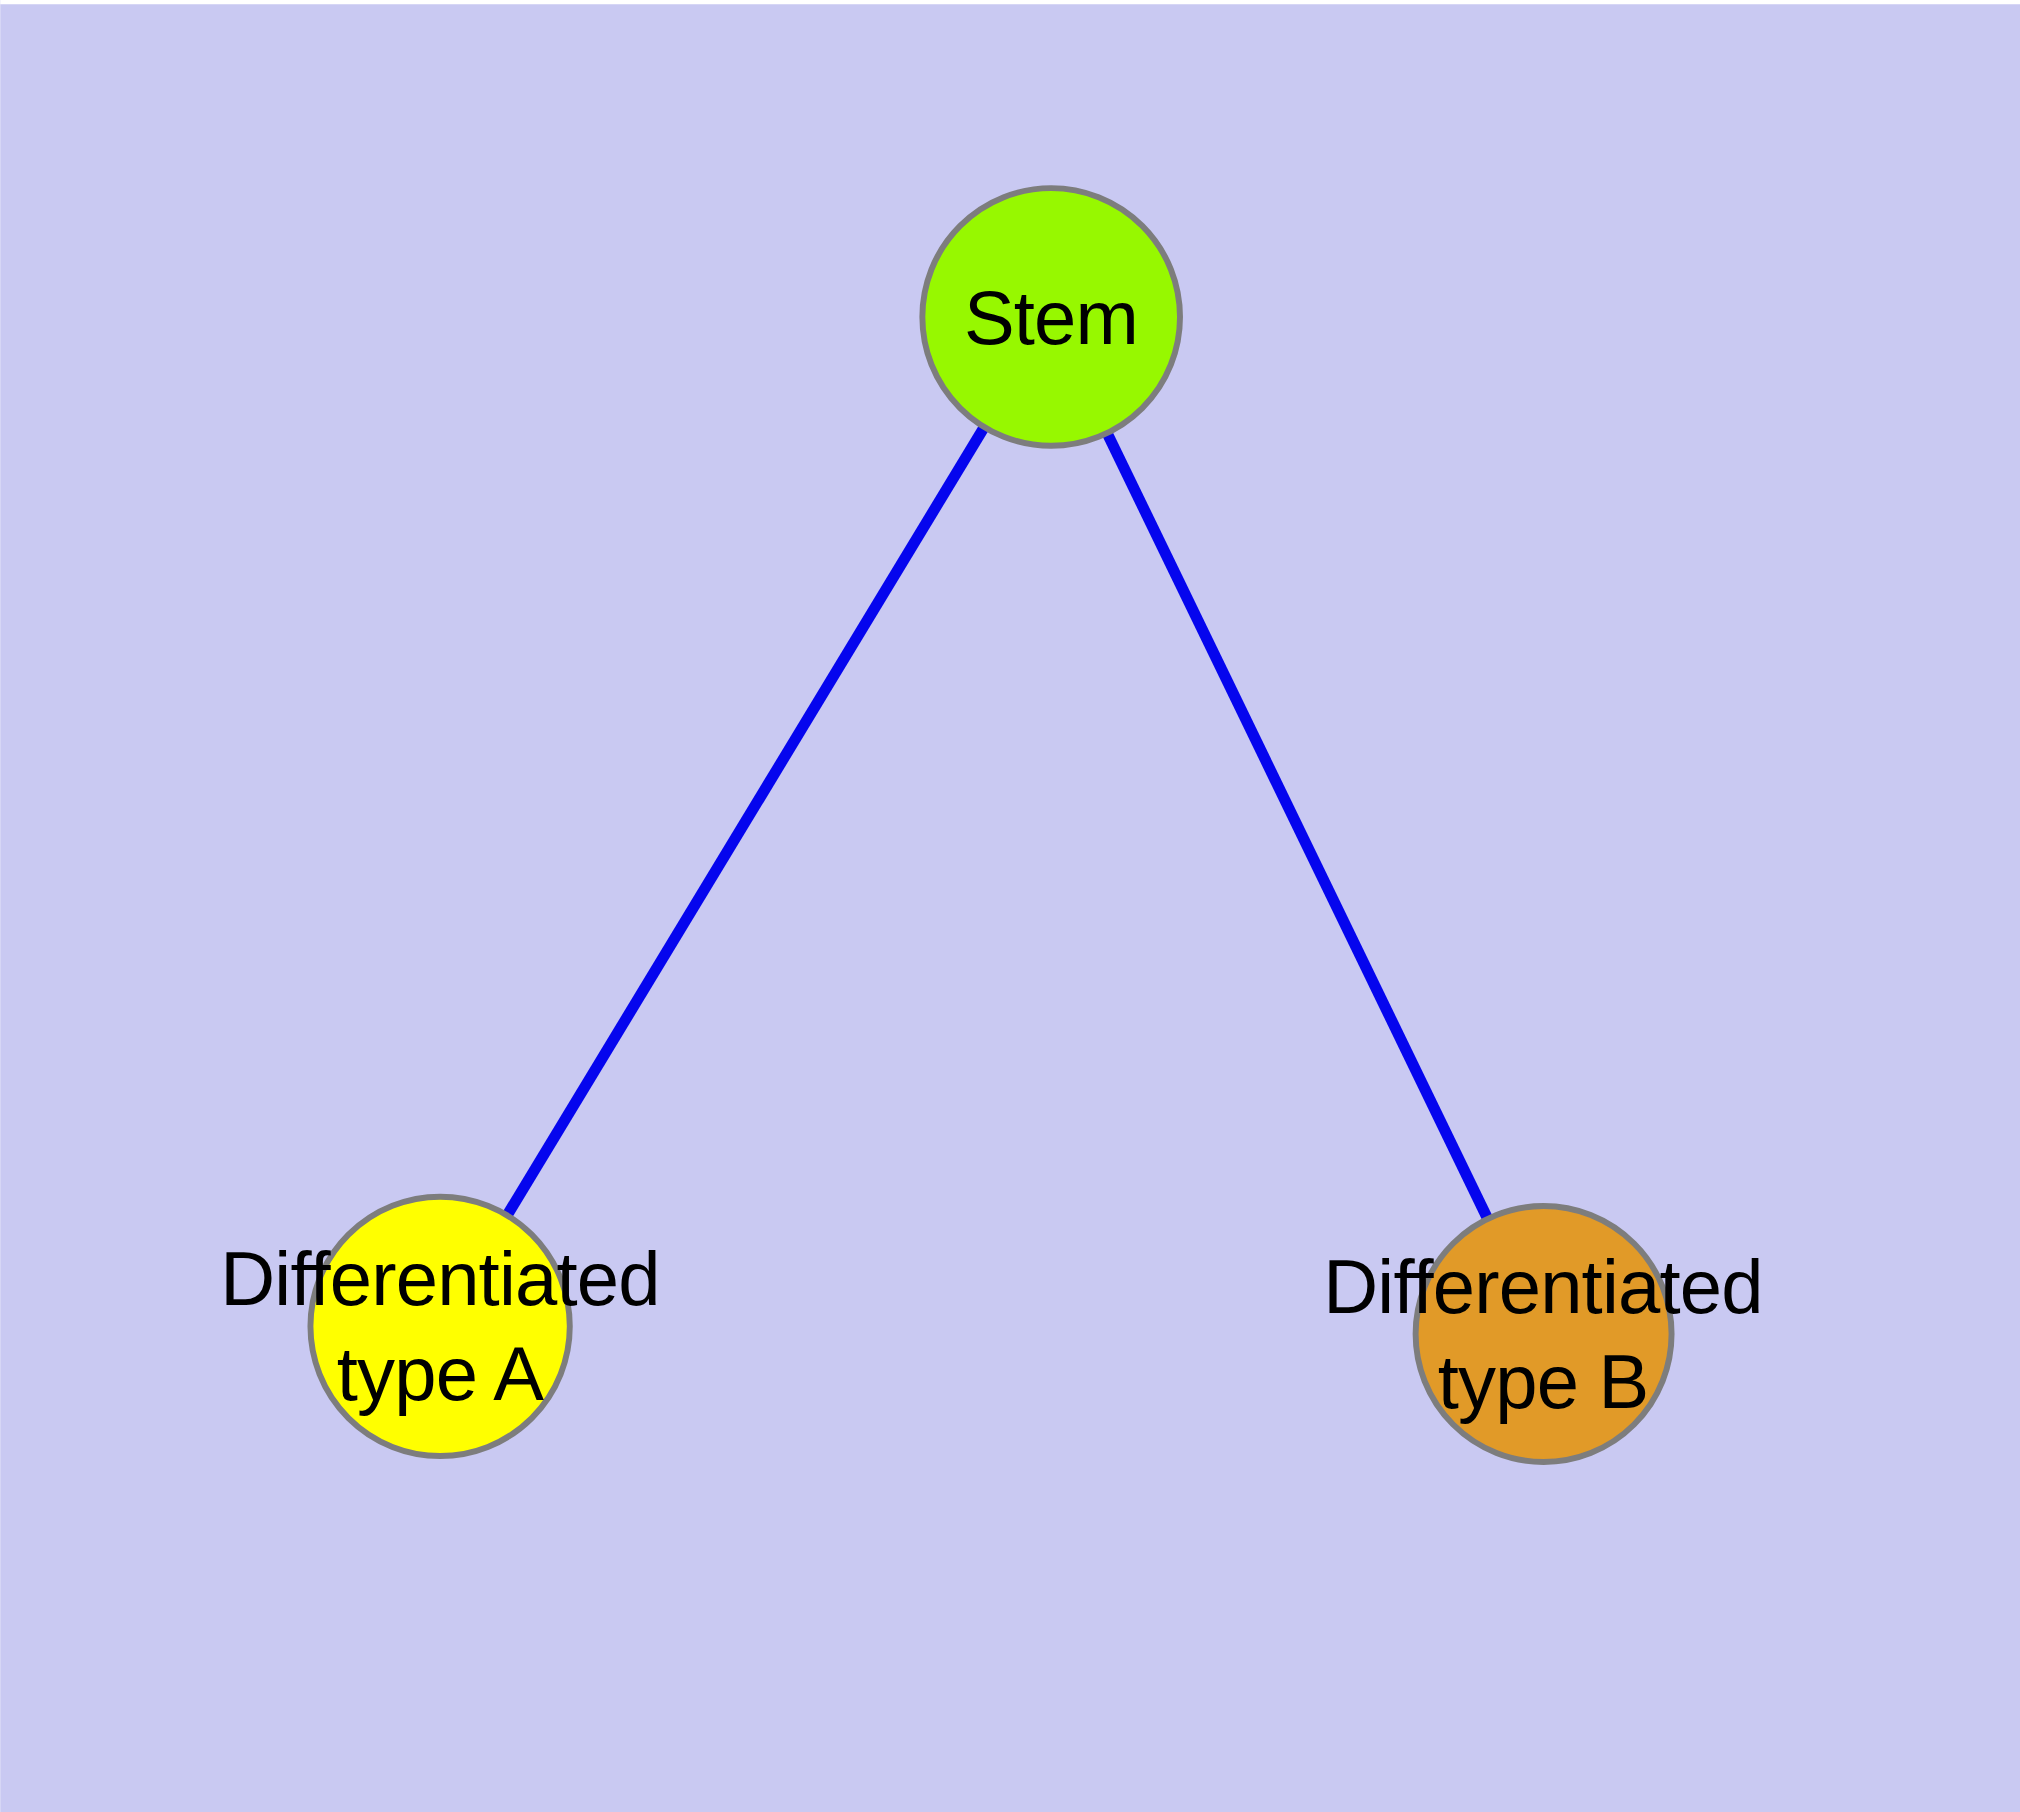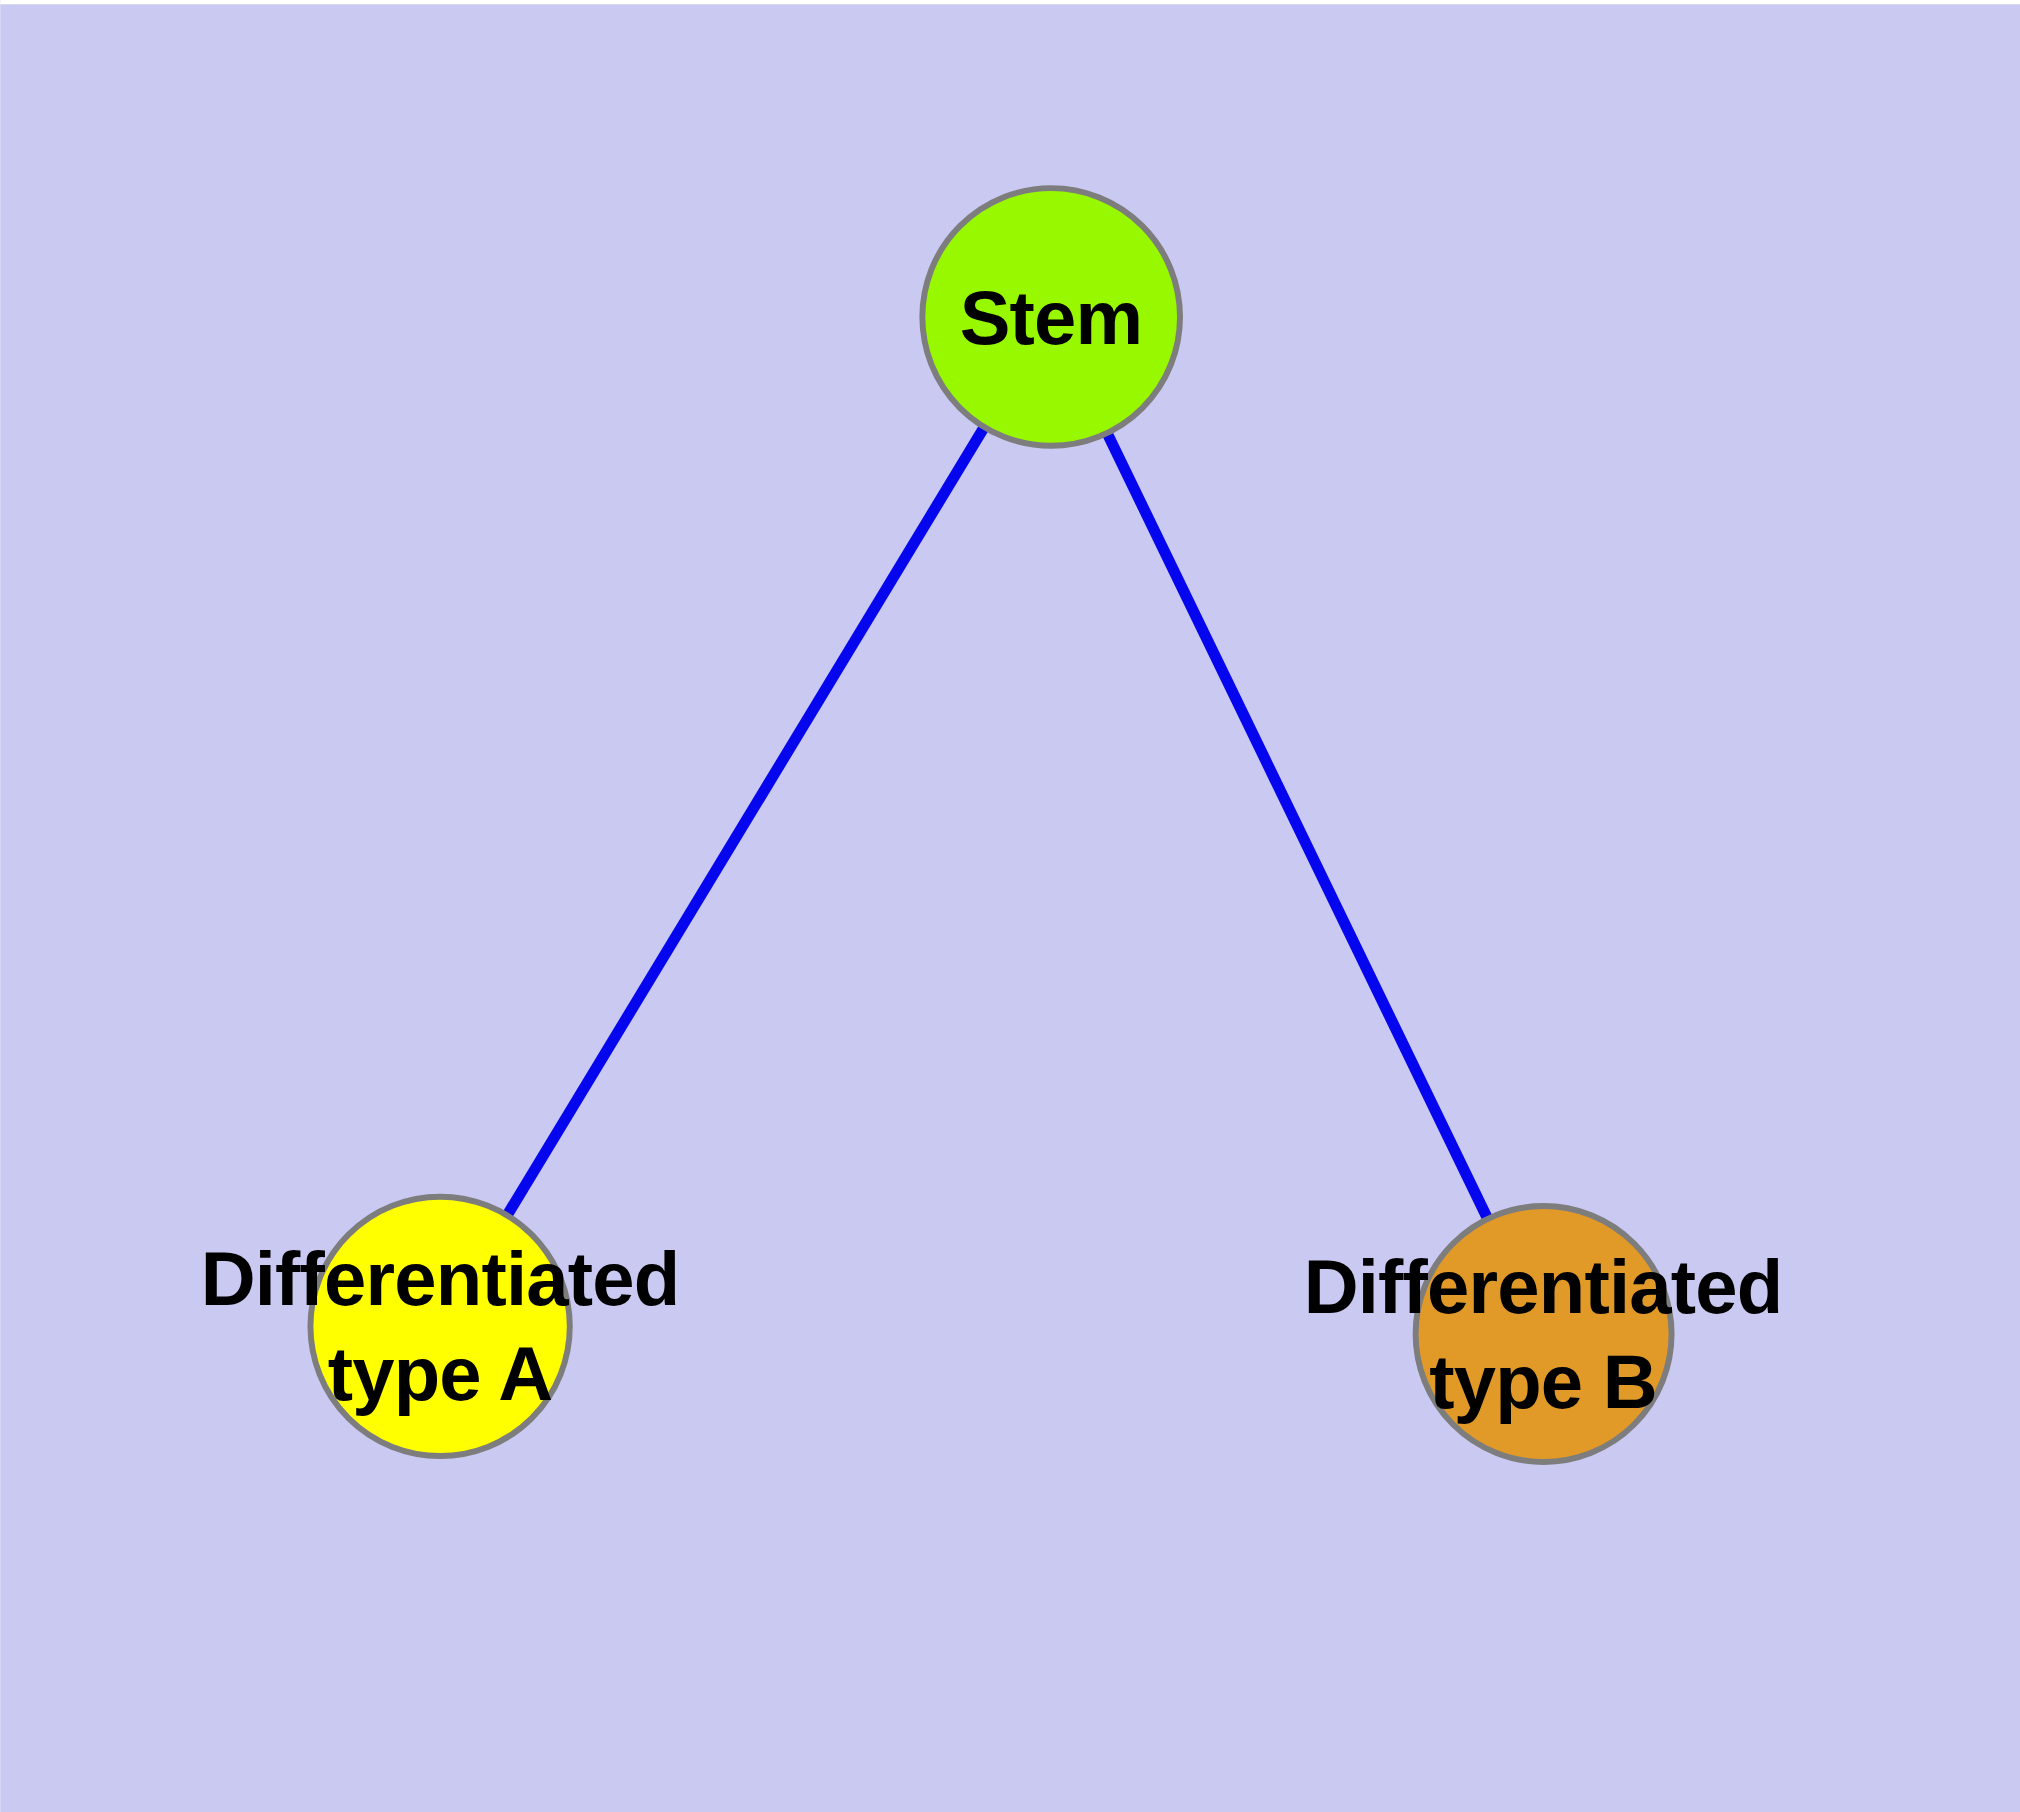--- a/index.html
+++ b/index.html
@@ -24,21 +24,21 @@
     stroke-width: 13px;
     stroke-linecap: butt;
     fill: none;
   }
   .node-circle {
     stroke-width: 7px;
   }
   .node-label {
     position: absolute;
     transform: translate(-50%, -50%);
-    font-weight: bold;
+    font-weight: normal;
     font-size: 76px;
     line-height: 1.25;
     color: #000000;
     text-align: center;
     white-space: pre-line;
     letter-spacing: -0.8px;
   }
 </style>
 </head>
 <body>

